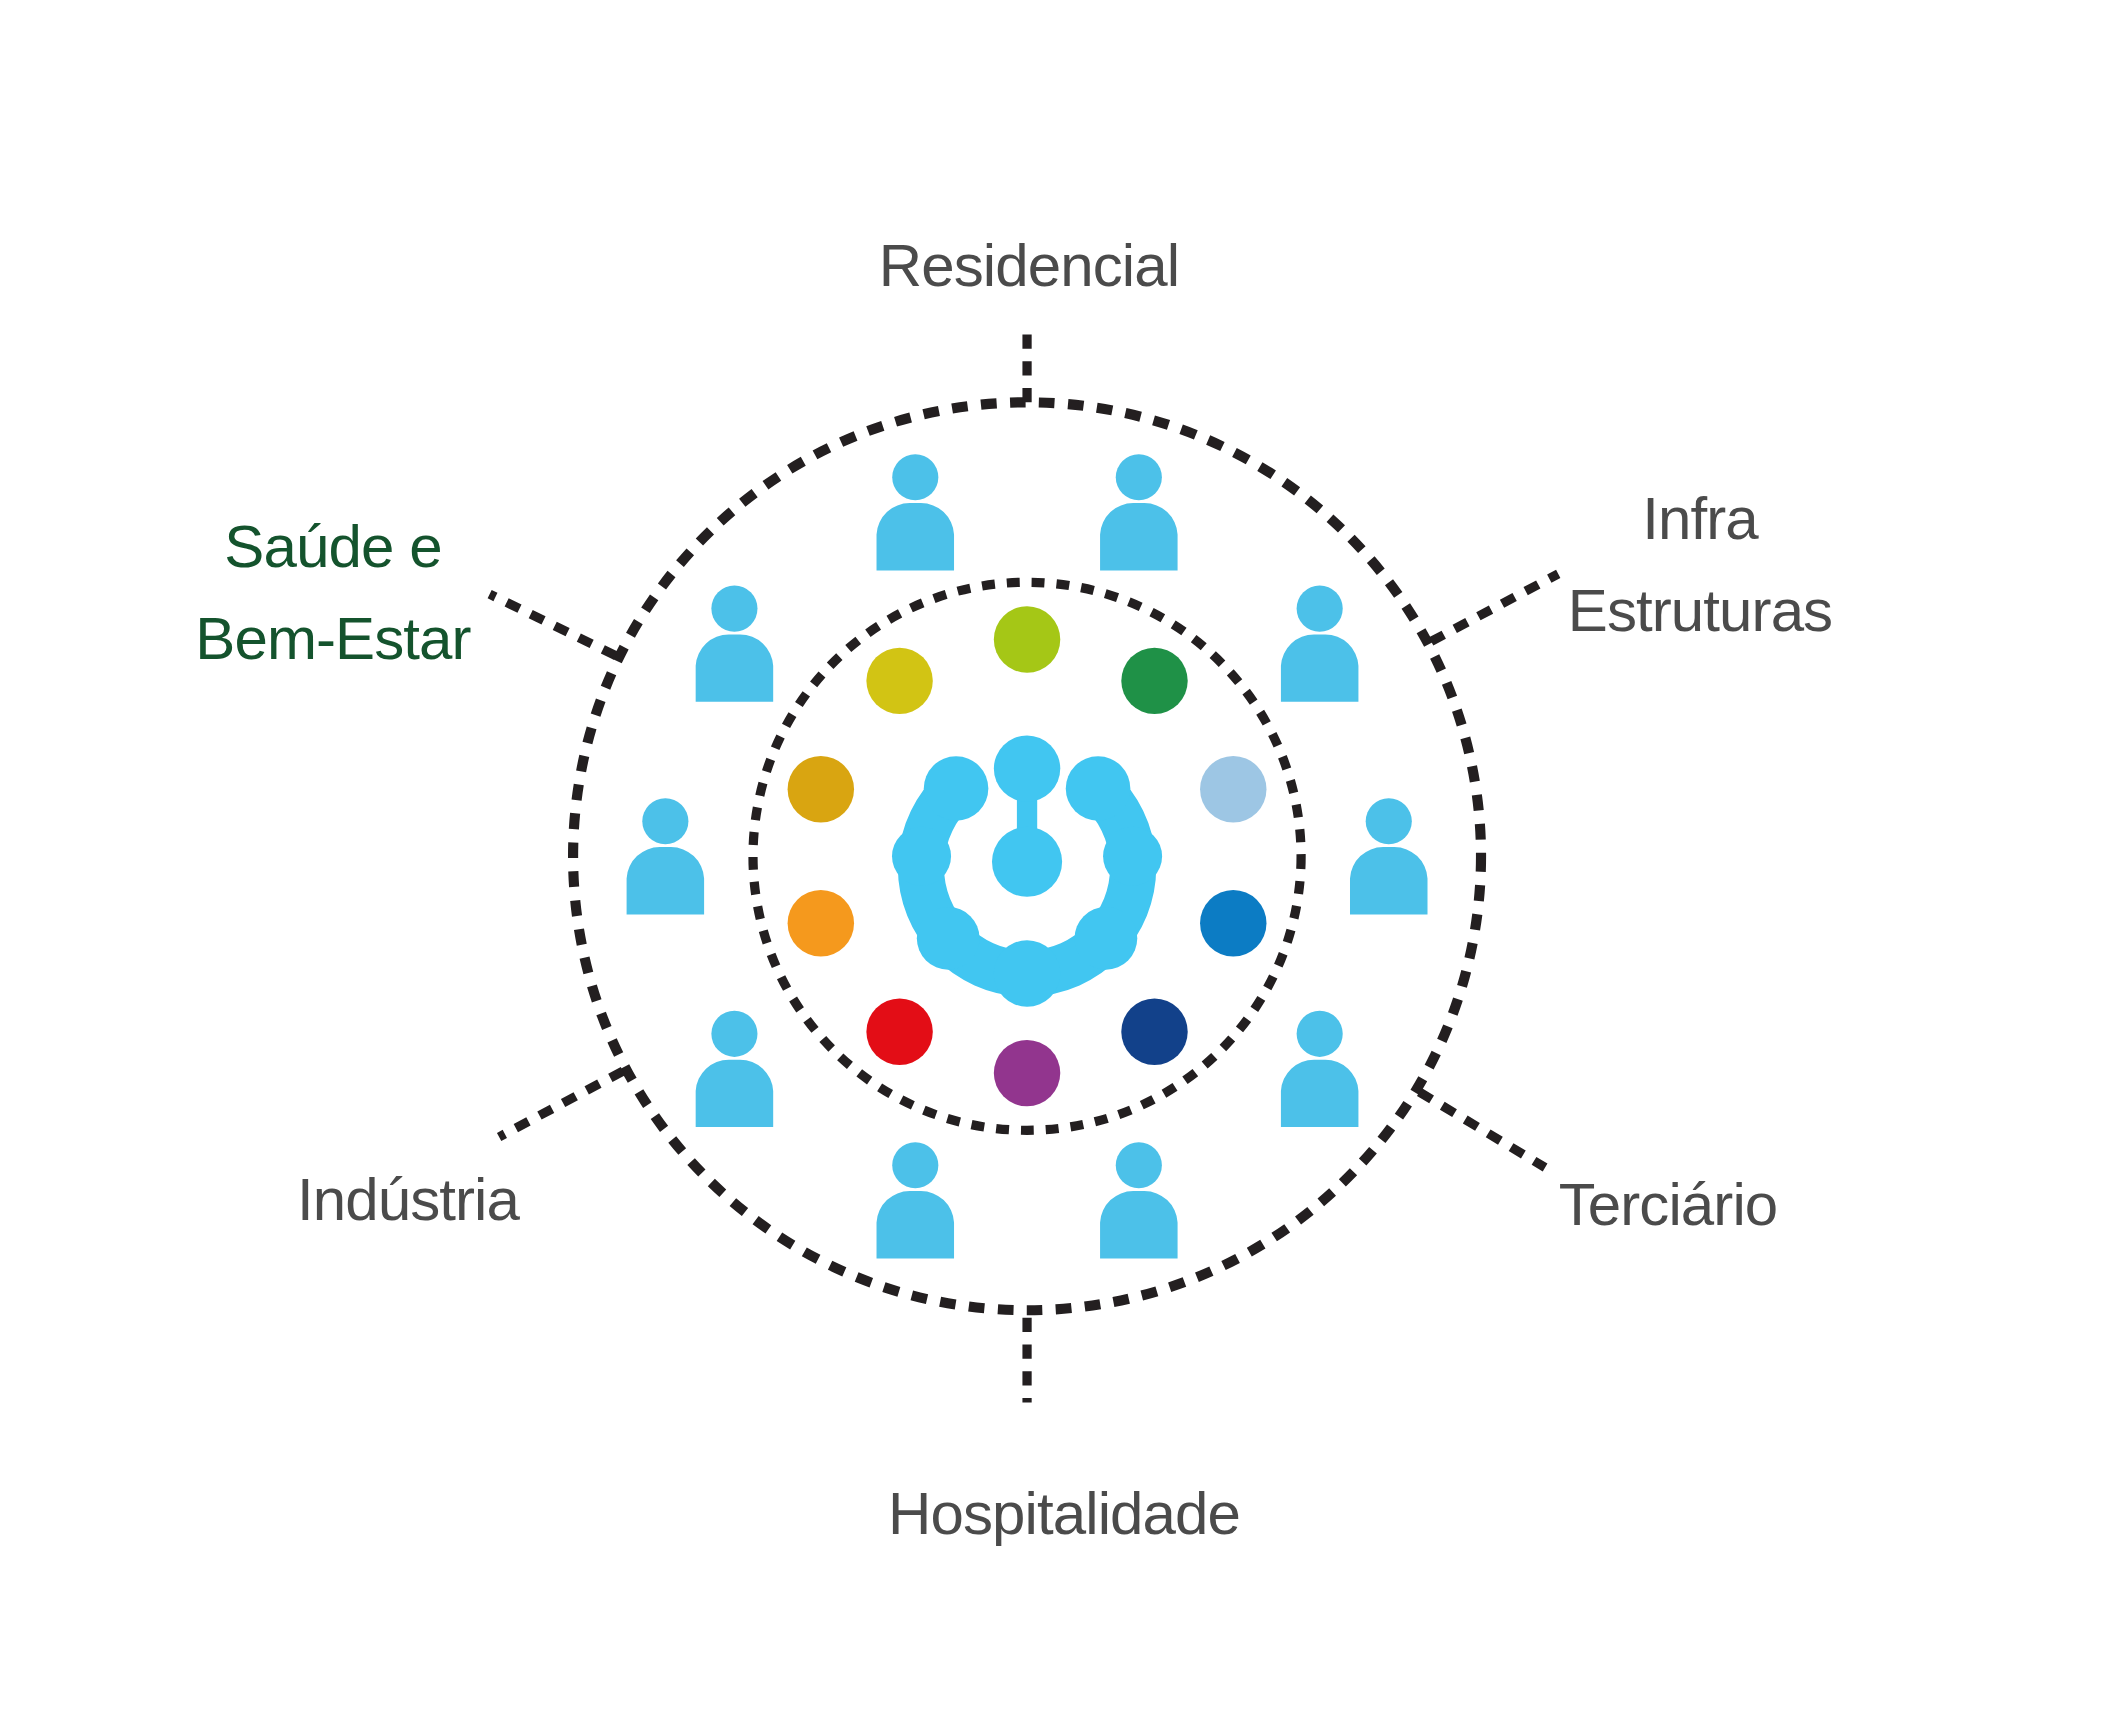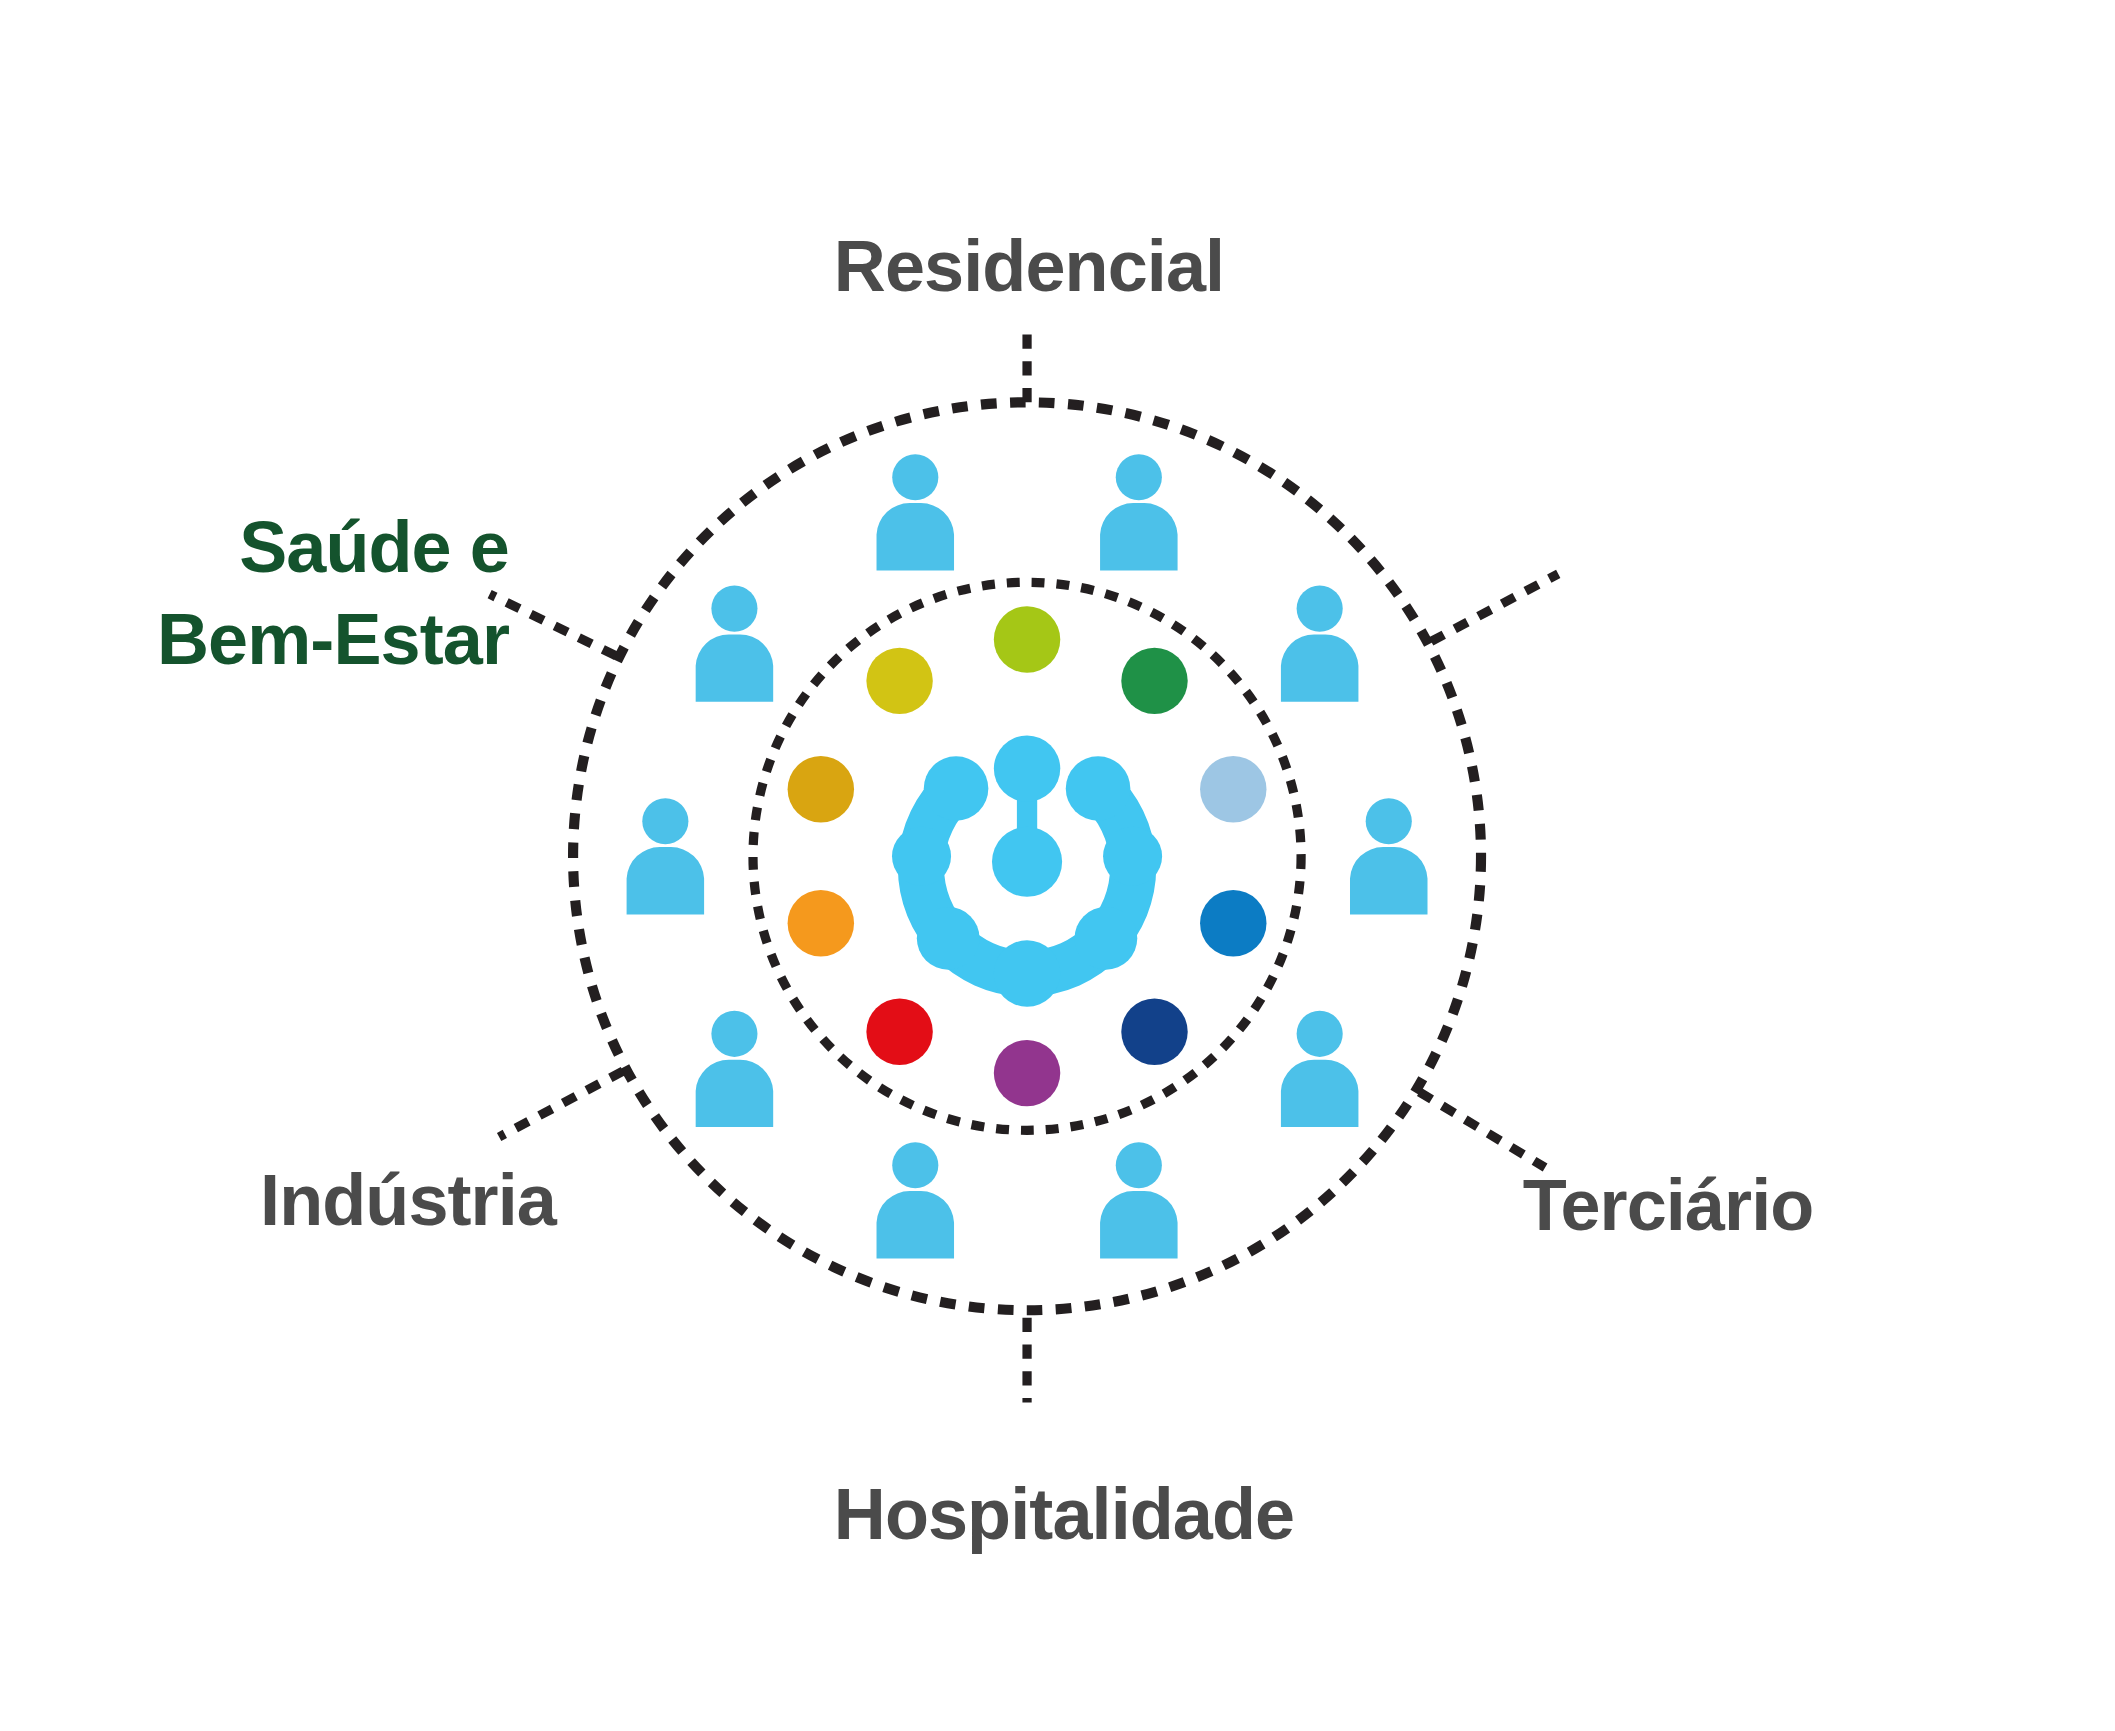--- a/index.html
+++ b/index.html
@@ -10,25 +10,25 @@
     overflow: hidden;
     font-family: "Liberation Sans", sans-serif;
   }
   #diagram {
     position: absolute;
     left: 0; top: 0;
   }
   .label {
     position: absolute;
     transform: translate(-50%, -50%);
-    font-weight: 700;
-    font-size: 72px;
+    font-weight: 400;
+    font-size: 60px;
     line-height: 92px;
     letter-spacing: -0.9px;
-    text-align: right;
+    text-align: center;
     white-space: nowrap;
   }
   .lbl-residencial   { left: 1029px; top: 266px;  }
   .lbl-infra         { left: 1700px; top: 565px;  }
   .lbl-saude         { left: 333px;  top: 593px;  }
   .lbl-industria     { left: 408px;  top: 1200px; }
   .lbl-terciario     { left: 1640px; top: 1205px; margin-left: 28px; }
   .lbl-hospitalidade { left: 1024px; top: 1514px; }
 </style>
 </head>
@@ -107,20 +107,24 @@
         <line x1="0" y1="-107" x2="0" y2="-6" stroke="#41C6F1" stroke-width="22"></line>
         <circle cx="0" cy="-107" r="36" fill="#41C6F1"></circle>
         <circle cx="0" cy="-6" r="38" fill="#41C6F1"></circle>
       </g>
     </svg>
 
   <div class="label lbl-residencial" style="color: rgb(75, 75, 75);">
     <div>Residencial</div>
   </div>
 
+  <div class="label lbl-infra" style="color: rgb(75, 75, 75);">
+    <div>Infra</div>
+    <div>Estruturas</div>
+  </div>
 
   <div class="label lbl-saude" style="color: #14532d;">
     <div>Saúde e</div>
     <div>Bem-Estar</div>
   </div>
 
   <div class="label lbl-industria" style="color: rgb(75, 75, 75);">
     <div>Indústria</div>
   </div>
 

